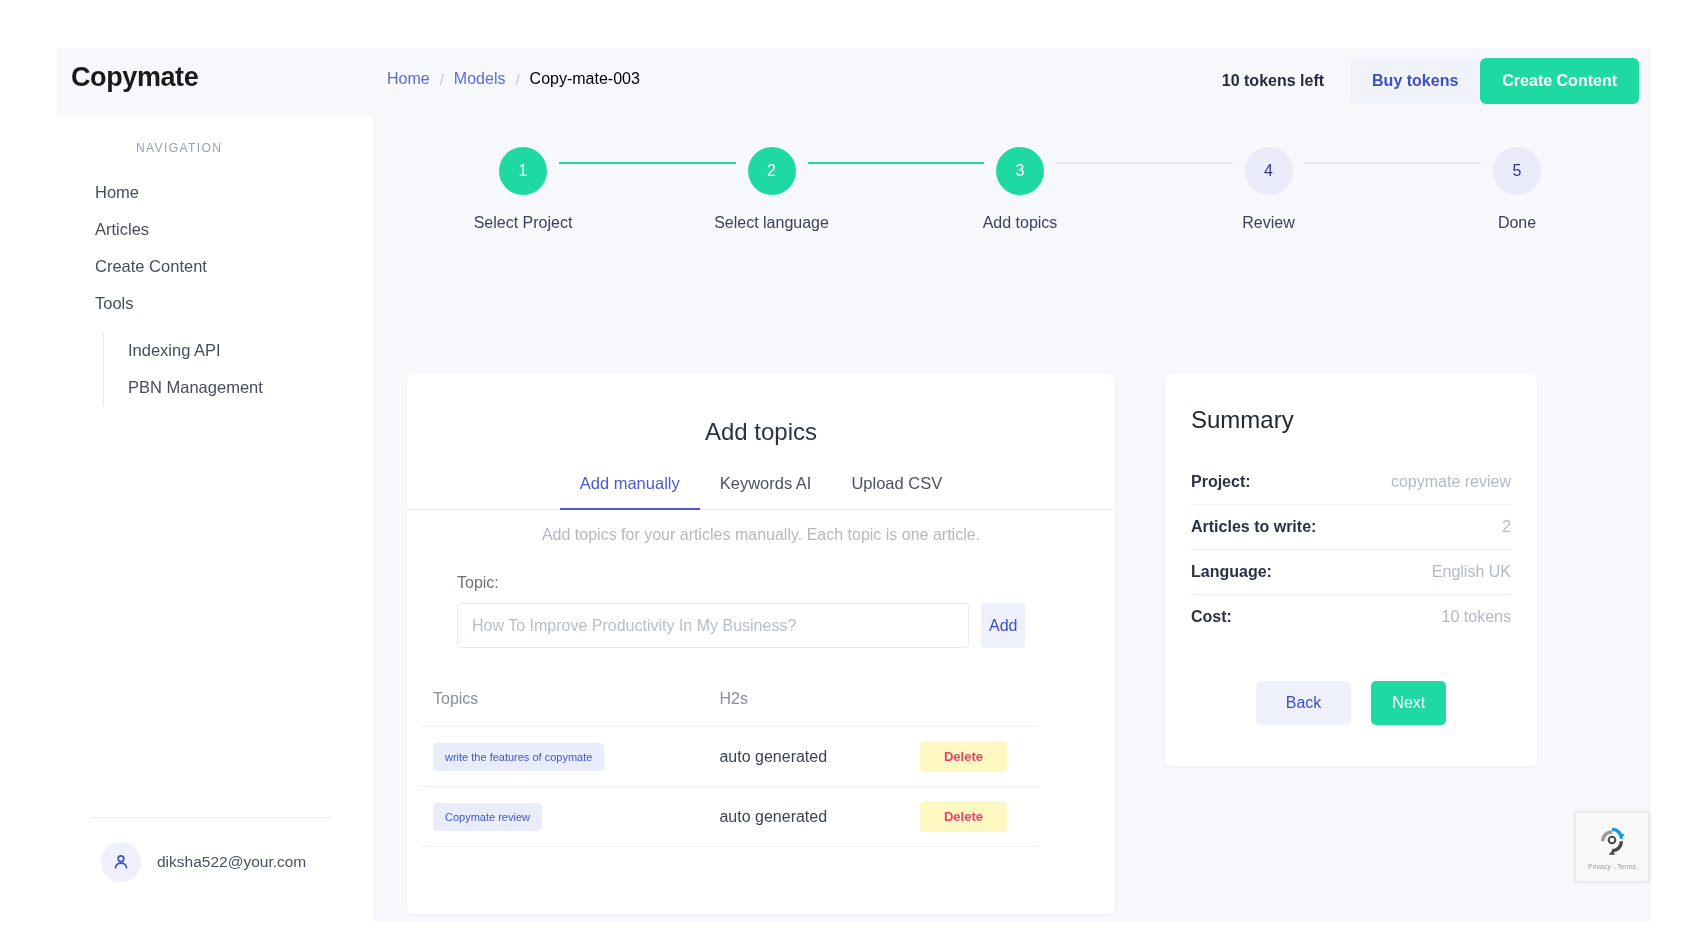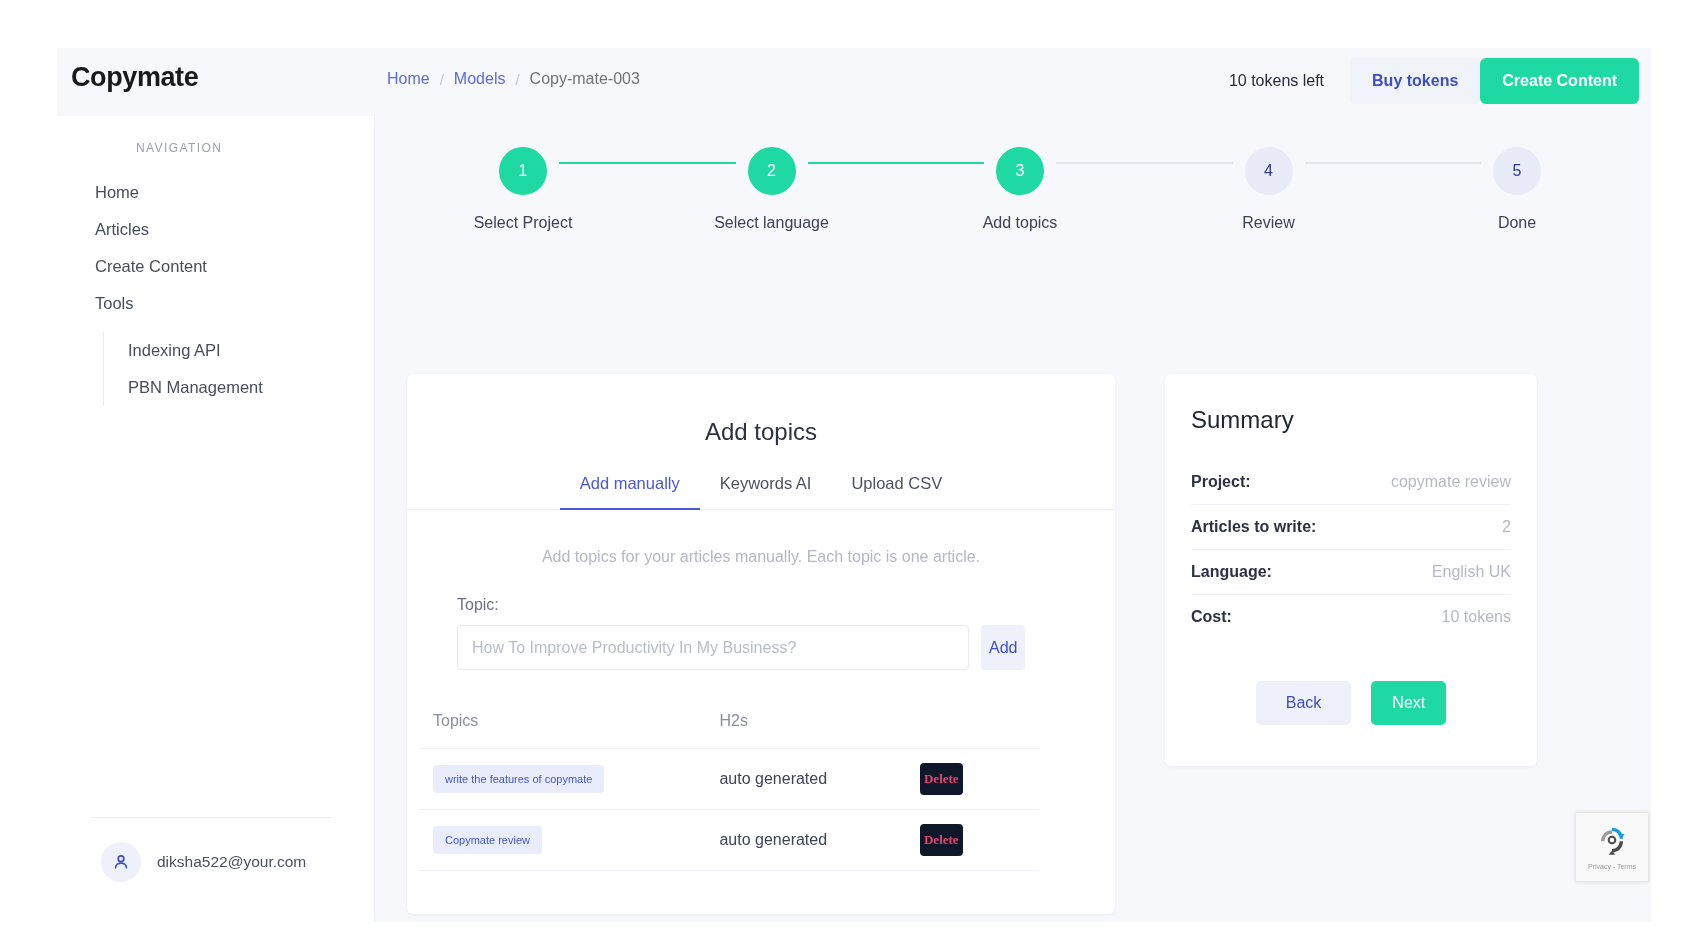--- a/index.html
+++ b/index.html
@@ -30,28 +30,28 @@
     font-size: 27px; font-weight: bold; color: #1a1a1a;
     letter-spacing: -0.4px;
   }
   .breadcrumb {
     position: absolute; left: 330px; top: 22px;
     display: flex; align-items: center; gap: 10px;
     font-size: 16px;
   }
   .crumb-link { color: #5a6bd8; cursor: pointer; }
   .crumb-sep { color: #c2c6d6; font-size: 15px; }
-  .crumb-current { color: #737373; }
+  .crumb-current { color: #000000; }
 
   .header-right {
     position: absolute; right: 12px; top: 10px;
     display: flex; align-items: center; gap: 0px;
   }
   .tokens-left {
-    font-size: 16px; font-weight: normal; color: #262b3c;
+    font-size: 16px; font-weight: bold; color: #262b3c;
     padding-right: 26px;
   }
   .buy-tokens {
     font-size: 16px; font-weight: bold; color: #3d4fc4;
     background: #f1f3fb;
     padding: 14px 22px;
     border-radius: 4px;
     cursor: pointer;
   }
   .create-content {
@@ -173,21 +173,21 @@
     cursor: pointer;
     position: relative;
   }
   .tab.active { color: #4959d4; }
   .tab.active::after {
     content: ""; position: absolute;
     left: 0; right: 0; bottom: -1px; height: 2.5px;
     background: #4959d4;
   }
   .hint {
-    margin-top: 38px; text-align: center;
+    margin-top: 16px; text-align: center;
     font-size: 16px; color: #b4b8c5;
   }
   .field-label {
     margin: 30px 0 0 50px;
     font-size: 16px; color: #6b7080;
   }
   .input-row {
     margin: 11px 0 0 50px;
     display: flex; align-items: stretch; gap: 12px;
   }
@@ -228,26 +228,26 @@
   }
   .topic-chip {
     display: inline-block;
     background: #e9edfb; color: #3f57c9;
     padding: 8px 12px; border-radius: 4px;
     font-size: 11px;
     cursor: pointer;
   }
   .h2s-cell { font-size: 16px; color: #3c4257; }
   .delete-btn {
-    background: #0f172a; color: #e8436f;
+    background: #fef9c3; color: #e8436f;
     border: none; border-radius: 4px;
-    padding: 8px 4px;
+    padding: 8px 24px;
     font-size: 13px; font-weight: bold;
     cursor: pointer;
-    font-family: Liberation Serif, serif;
+    font-family: Liberation Sans, sans-serif;
   }
 
   
   .summary-card {
     position: absolute; left: 790px; top: 258px;
     width: 372px; height: 392px;
     padding: 32px 26px;
   }
   .summary-title {
     font-size: 24px; color: #222735; font-weight: normal;

